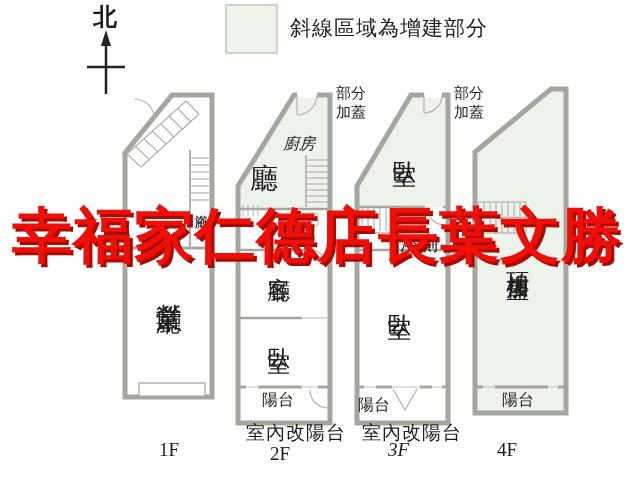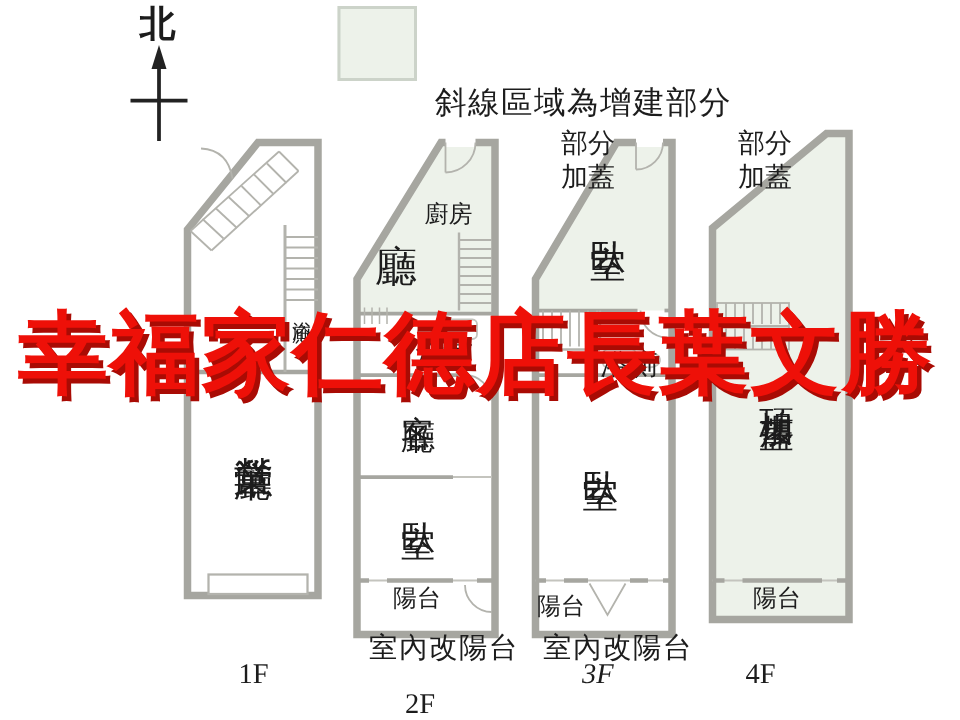--- a/index.html
+++ b/index.html
@@ -5,29 +5,29 @@
   html,body{margin:0;padding:0;background:#fff;}
   #stage{position:relative;width:640px;height:480px;background:#ffffff;overflow:hidden;
          font-family:"Liberation Serif","DejaVu Serif",serif;color:#1c1c1c;}
   #plan-svg{position:absolute;left:0;top:0;}
   .lbl{position:absolute;line-height:1.05;color:#1c1c1c;}
   .vert{writing-mode:vertical-rl;text-orientation:upright;letter-spacing:2px;}
   .two-line{white-space:pre-line;line-height:1.25;}
   .compass-char{font-size:24px;font-weight:700;}
   .legend-box{position:absolute;left:225px;top:4px;width:53px;height:50px;
               background:#edf2ea;border:2px solid #ccd3c9;box-sizing:border-box;}
-  .legend-text{font-size:21px;letter-spacing:1px;margin-top:40px;}
+  .legend-text{font-size:21px;letter-spacing:1px;}
   .room-big{font-size:26px;}
   .room-mid{font-size:23px;}
   .room-sm{font-size:16px;}
   .room-xs{font-size:13px;letter-spacing:0;}
   .bath{font-size:19px;letter-spacing:1px;margin-left:32px;}
   .note{font-size:19px;letter-spacing:1px;}
   .floor-num{font-size:19px;}
-  .anno{font-size:18px;margin-left:38px;}
+  .anno{font-size:15px;}
   #watermark{position:absolute;left:12px;top:196px;width:628px;
              font-family:"Liberation Sans","DejaVu Sans",sans-serif;
              font-size:60px;font-weight:700;color:#ee1008;letter-spacing:1px;
              text-shadow:3px 3px 0 #a90b04;white-space:nowrap;z-index:30;}
 </style>
 </head>
 <body>
 
 <div id="stage">
 
@@ -197,28 +197,28 @@
 
   <div class="lbl anno two-line" style="left:336px;top:84px;">部分
 加蓋</div>
   <div class="lbl anno two-line" style="left:454px;top:84px;">部分
 加蓋</div>
 
   <div class="lbl vert room-xs" style="left:194px;top:204px;">浴廁</div>
   <div class="lbl vert room-big" style="left:155px;top:283px;">營業廳</div>
   <div class="lbl floor-num" style="left:159px;top:440px;">1F</div>
 
-  <div class="lbl room-sm" style="left:283px;top:136px;">廚房</div>
+  <div class="lbl room-sm" style="left:283px;top:136px;font-style:italic;">廚房</div>
   <div class="lbl" style="left:250px;top:164px;font-size:28px;">廳</div>
   <div class="lbl bath" style="left:245px;top:228px;">浴廁</div>
   <div class="lbl vert room-mid" style="left:266px;top:258px;">客廳</div>
   <div class="lbl vert room-mid" style="left:266px;top:330px;">臥室</div>
   <div class="lbl room-sm" style="left:262px;top:392px;">陽台</div>
   <div class="lbl note" style="left:246px;top:423px;">室內改陽台</div>
-  <div class="lbl floor-num" style="left:270px;top:460px;">2F</div>
+  <div class="lbl floor-num" style="left:270px;top:444px;">2F</div>
 
   <div class="lbl vert" style="left:391px;top:142px;font-size:24px;">臥室</div>
   <div class="lbl bath" style="left:368px;top:234px;">浴廁</div>
   <div class="lbl vert" style="left:386px;top:295px;font-size:24px;">臥室</div>
   <div class="lbl room-sm" style="left:358px;top:397px;">陽台</div>
   <div class="lbl note" style="left:362px;top:423px;">室內改陽台</div>
   <div class="lbl floor-num" style="left:388px;top:440px;font-style:italic;">3F</div>
 
   <div class="lbl vert room-mid" style="left:505px;top:254px;">頂樓加蓋</div>
   <div class="lbl room-sm" style="left:502px;top:392px;">陽台</div>

